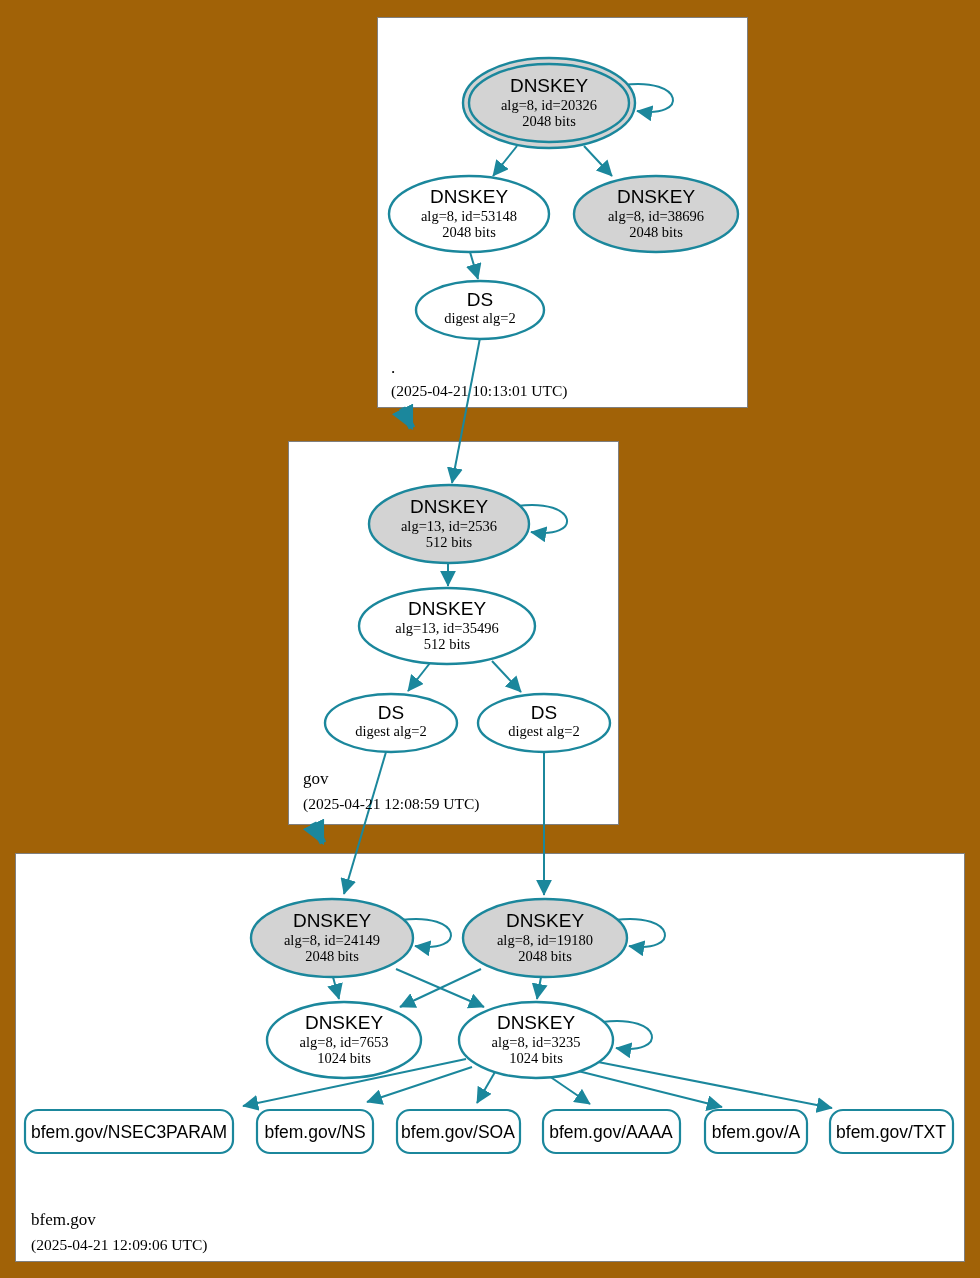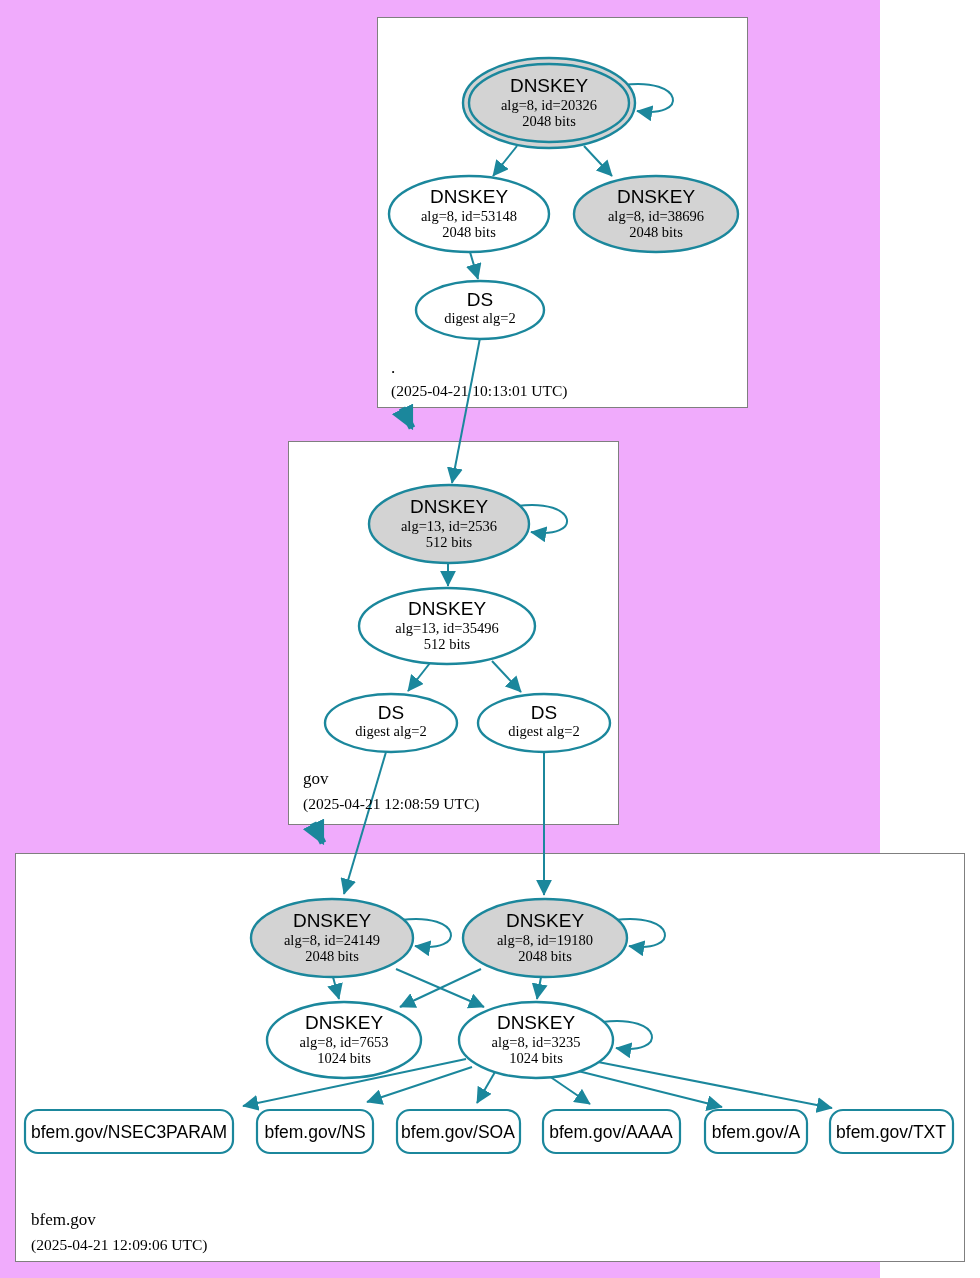--- a/index.html
+++ b/index.html
@@ -1,16 +1,16 @@
 <!DOCTYPE html>
 <html><head>
 <meta charset="utf-8">
 <style>
   html,body{margin:0;padding:0;background:#ffffff;}
-  .stage{position:relative;width:880px;height:1278px;background:#f0abfc;}
+  .stage{position:relative;width:980px;height:1278px;background:#a16207;}
   svg{display:block;}
   text{user-select:none;}
   .node-title{font-family:"Liberation Sans",sans-serif;font-size:19px;fill:#000000;}
   .node-detail{font-family:"Liberation Serif",serif;font-size:14.5px;fill:#000000;}
   .rrset-label{font-family:"Liberation Sans",sans-serif;font-size:17.5px;fill:#000000;}
   .zone-label{font-family:"Liberation Serif",serif;font-size:17px;fill:#000000;}
   .zone-ts{font-family:"Liberation Serif",serif;font-size:15.5px;fill:#000000;}
   .edge{stroke:#1b879c;stroke-width:2;fill:none;}
   .edge-thick{stroke:#1b879c;stroke-width:7;fill:none;}
   .zone-box{fill:#ffffff;stroke:#7f7f7f;stroke-width:1;}

